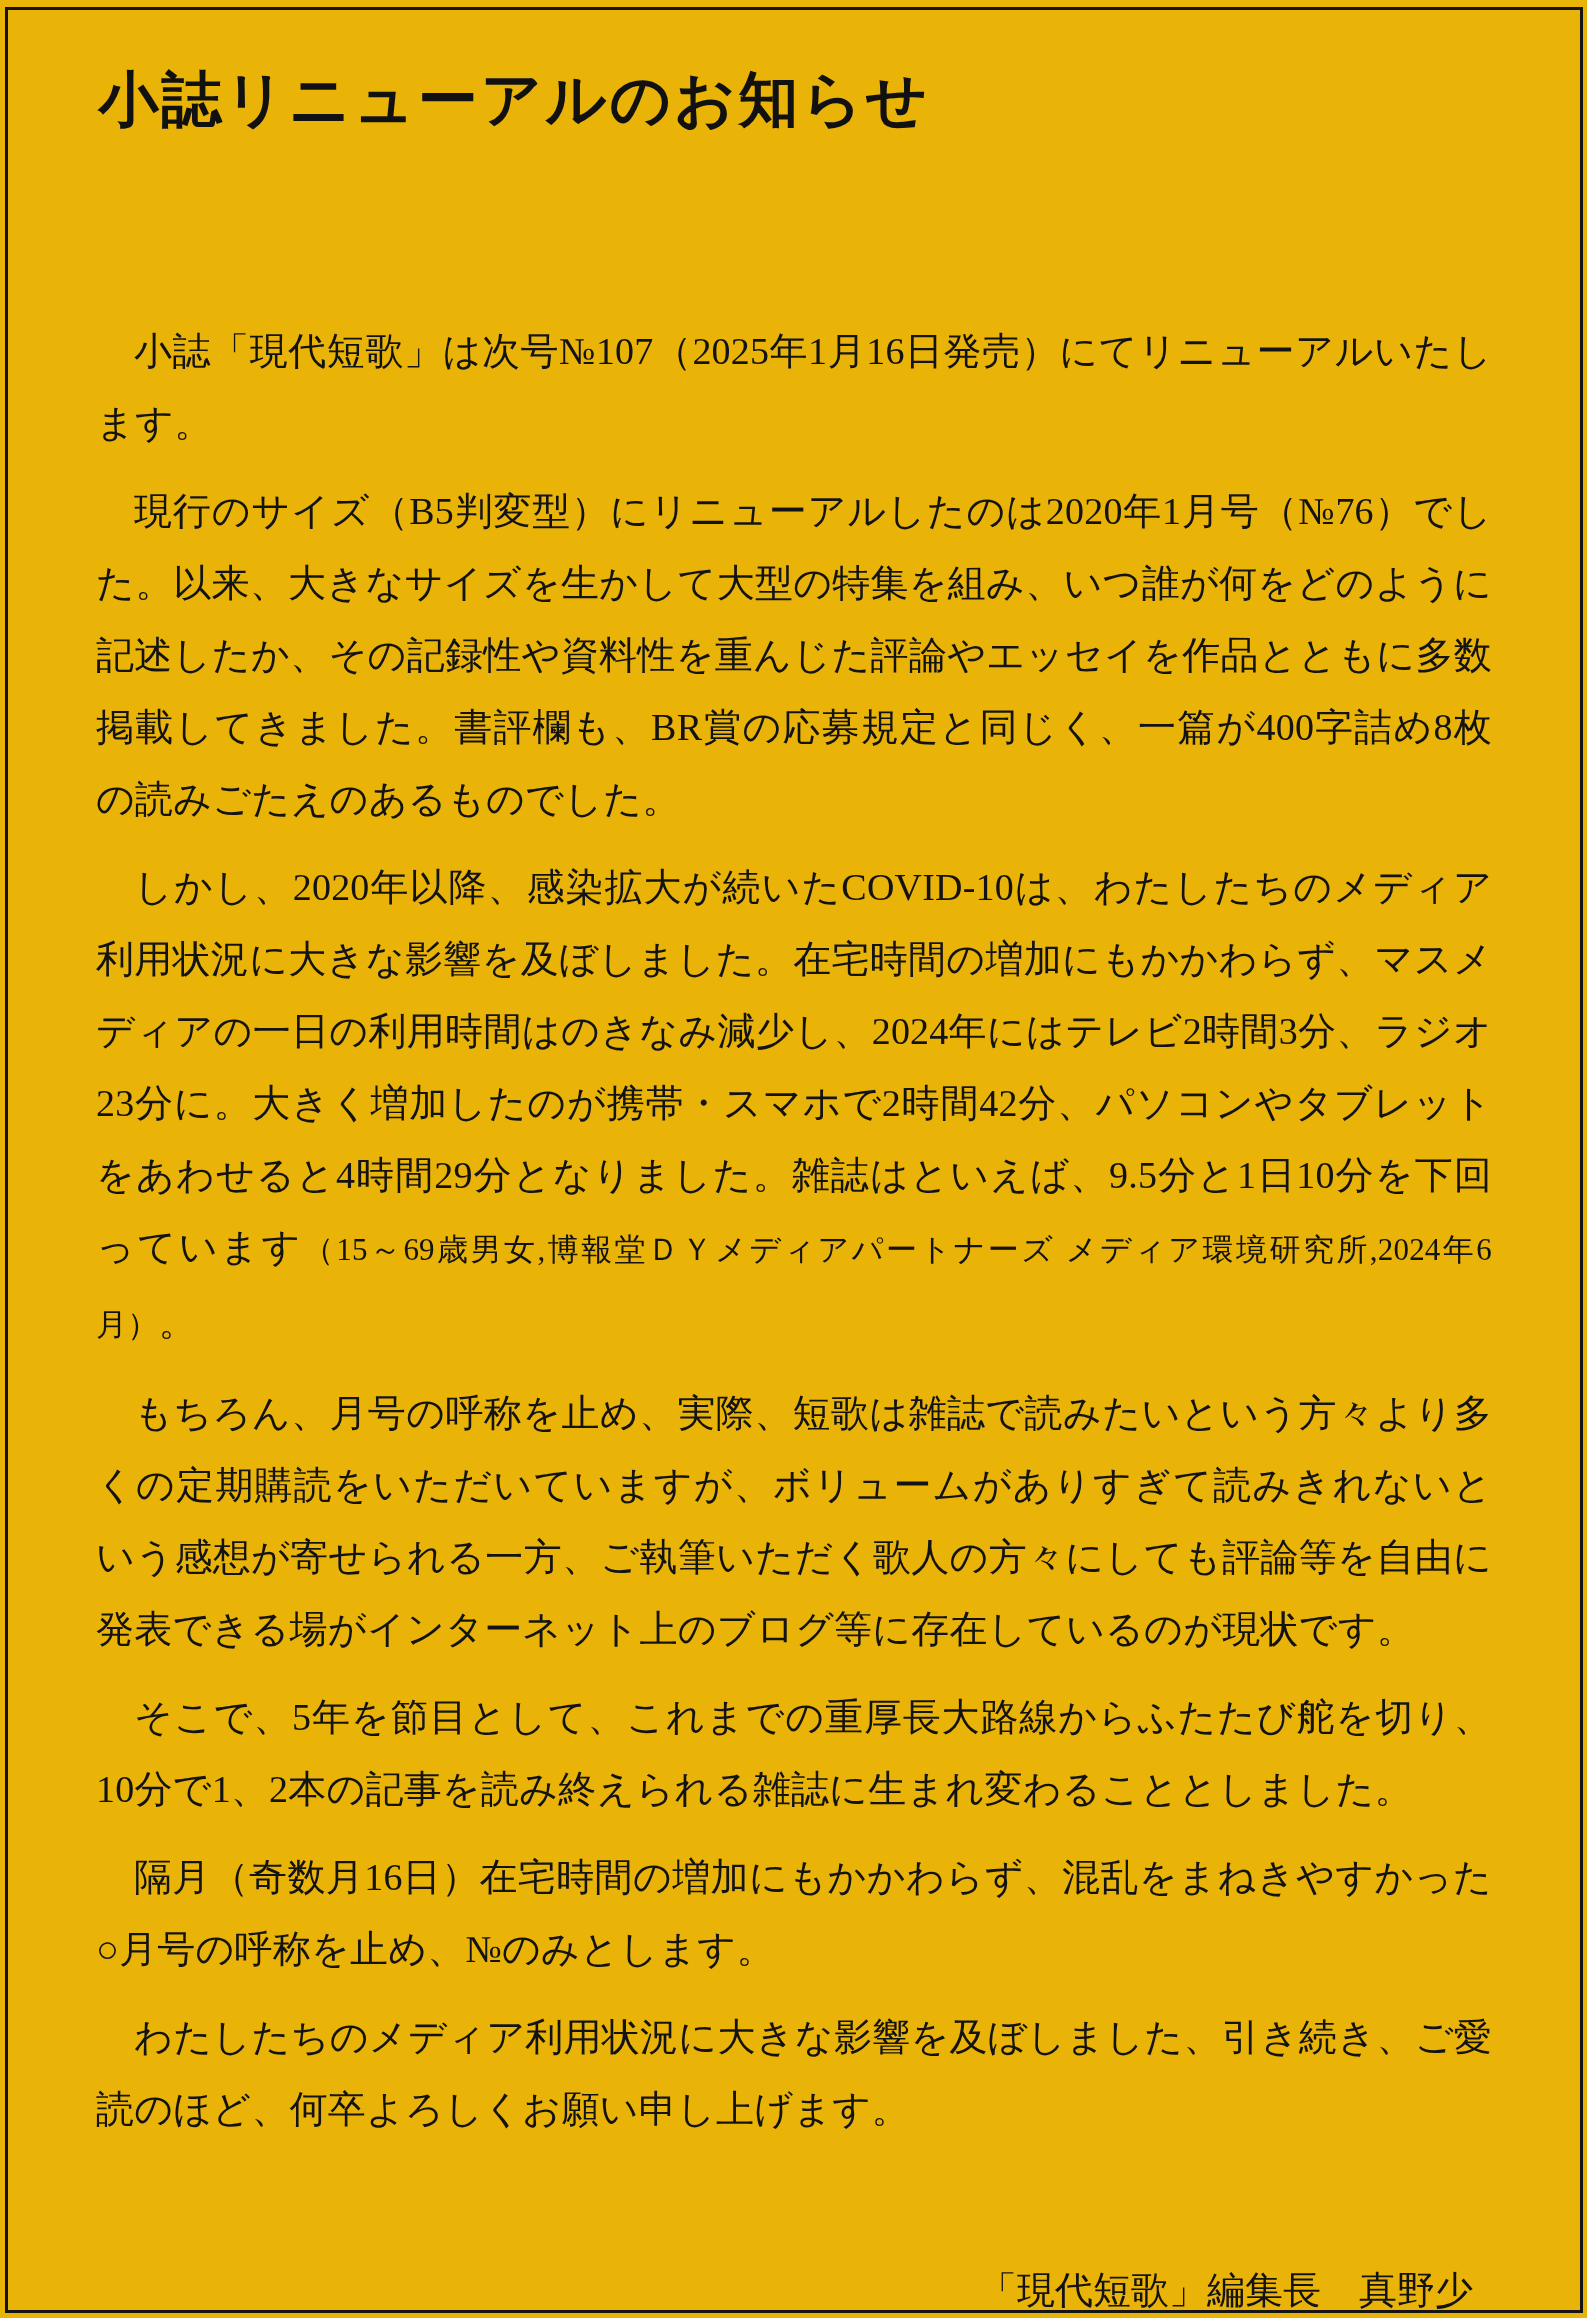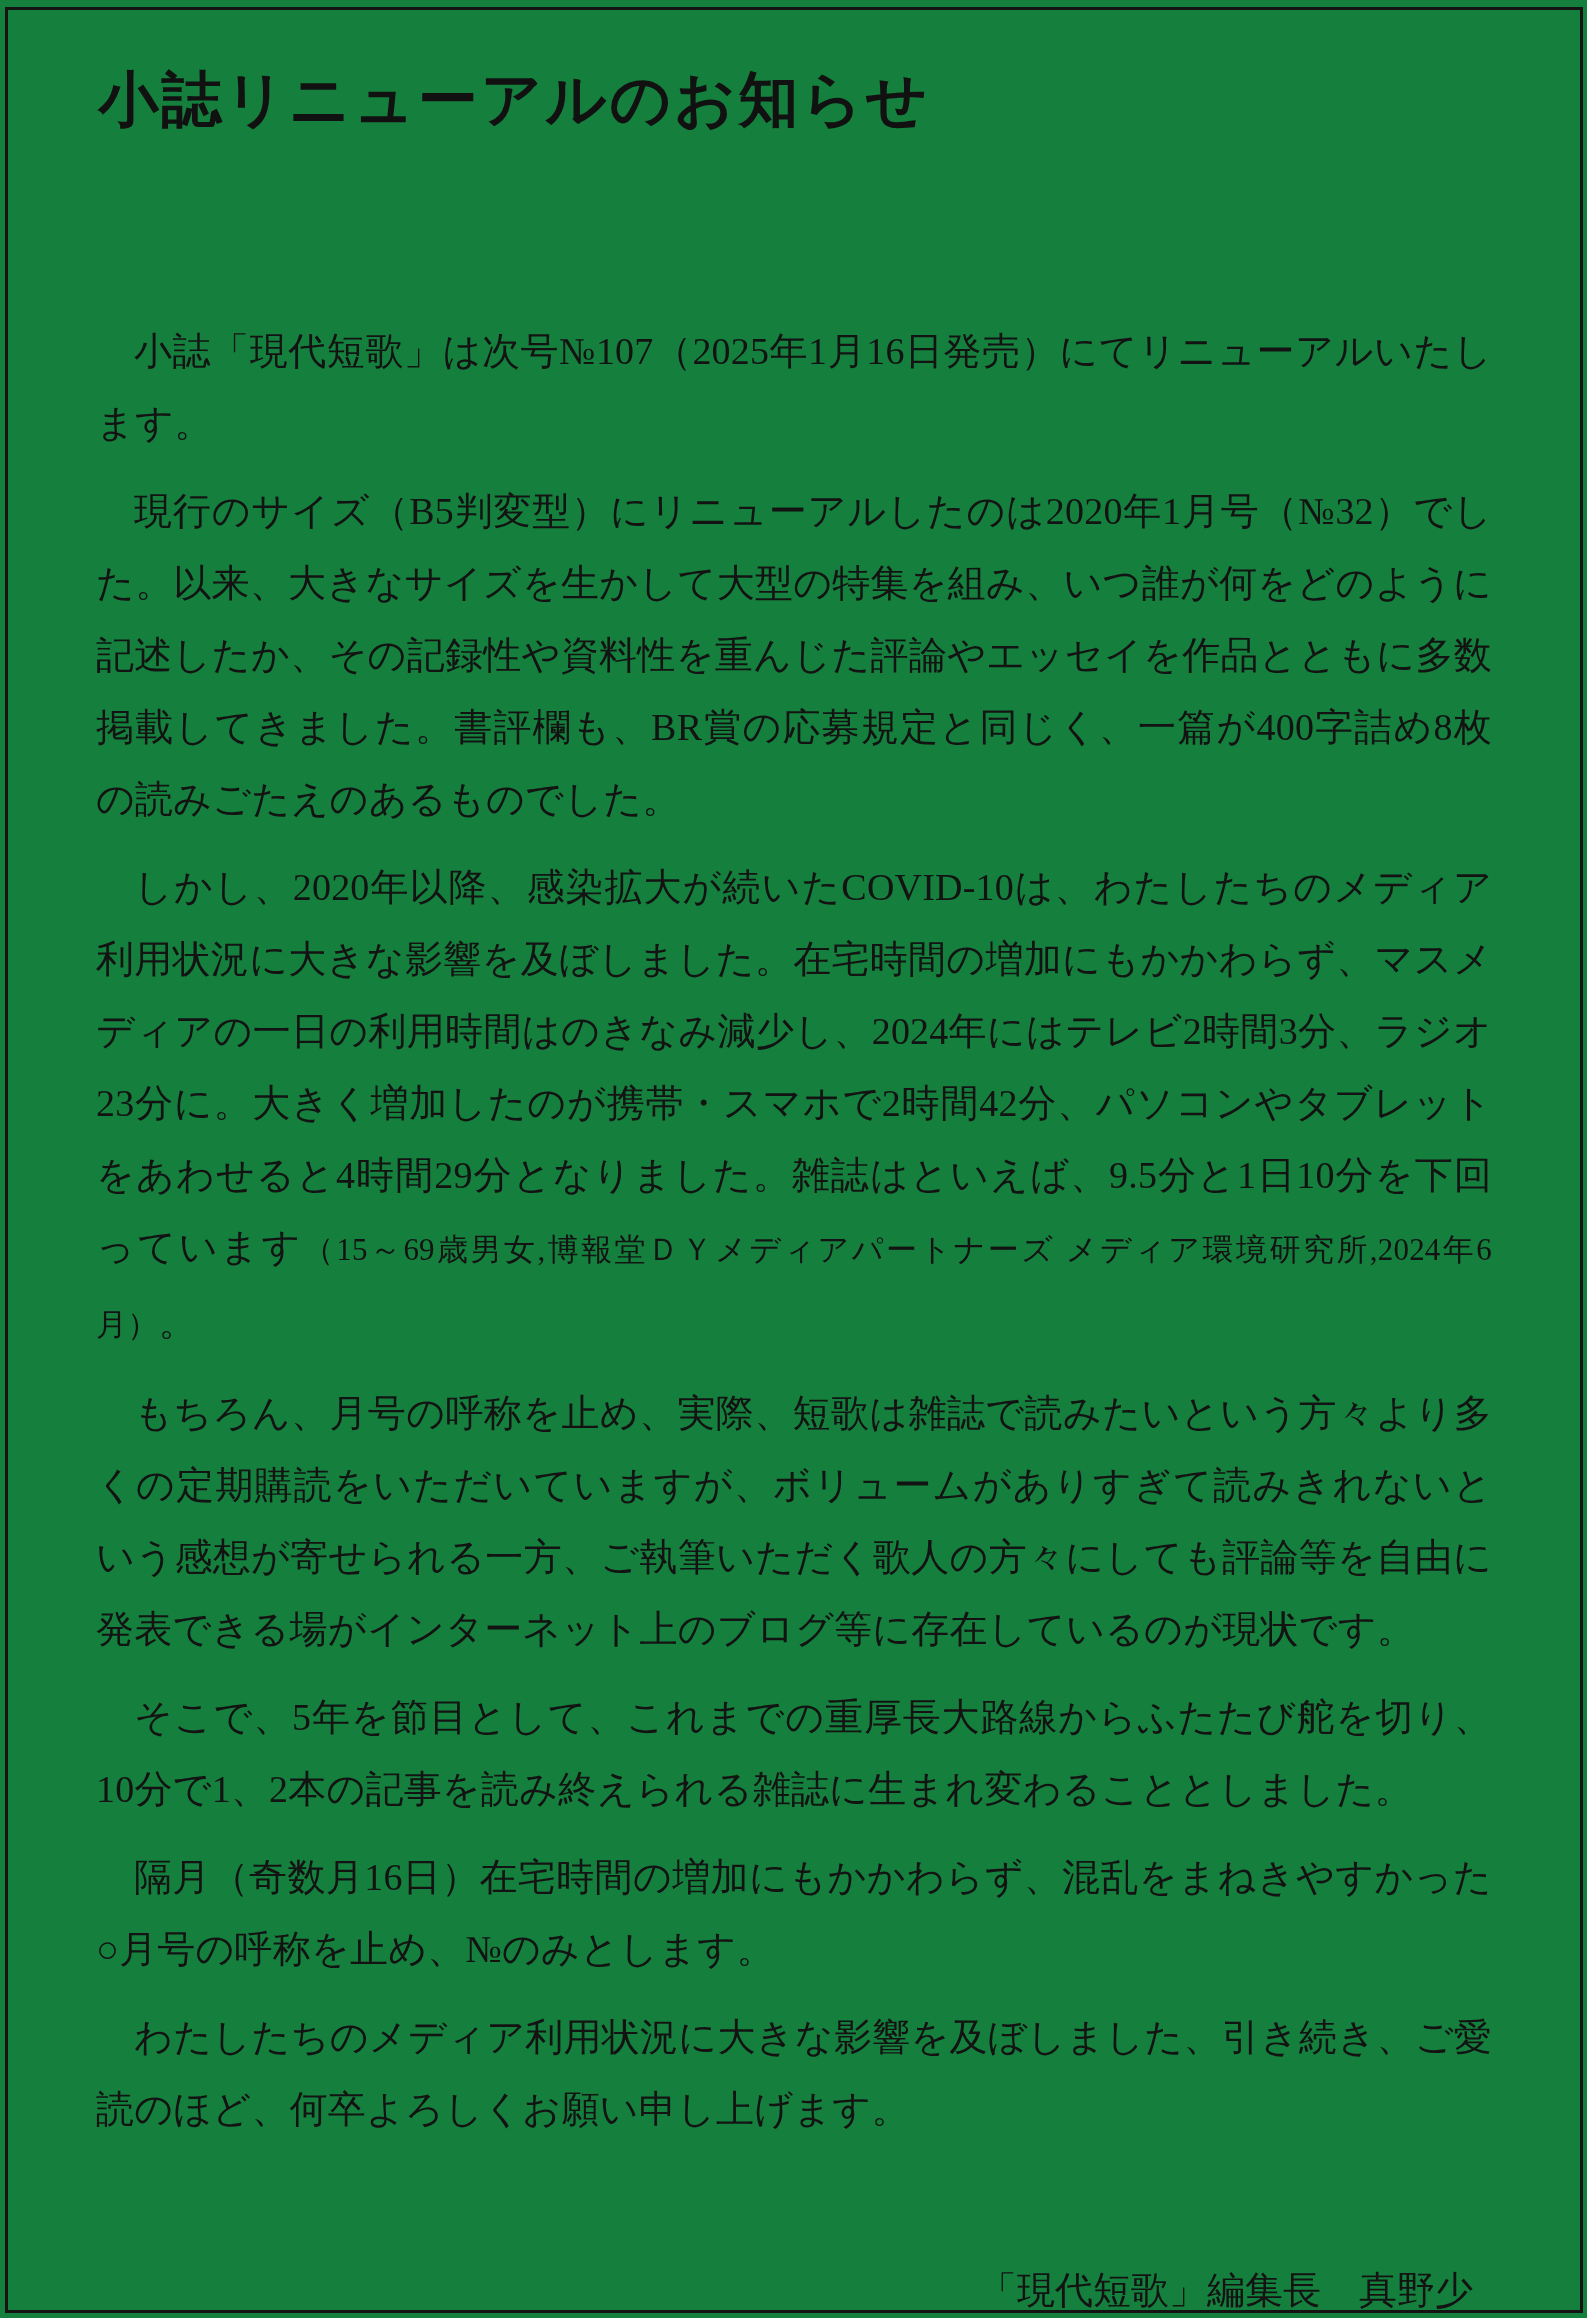--- a/index.html
+++ b/index.html
@@ -4,21 +4,21 @@
 <style>
   html, body {
     margin: 0;
     padding: 0;
     background: #ffffff;
   }
   .page {
     position: relative;
     width: 1588px;
     height: 2319px;
-    background: #15803d;
+    background: #eab308;
     color: #111111;
     font-family: "Liberation Serif", "DejaVu Serif", serif;
     overflow: hidden;
   }
   .frame {
     position: absolute;
     left: 5px;
     top: 7.1px;
     right: 5px;
     bottom: 6.4px;
@@ -71,21 +71,21 @@
   <div class="frame"></div>
 
   <div class="content">
 
     <h1 class="title">小誌リニューアルのお知らせ</h1>
 
     <div class="body-text">
 
       <p><span>小誌「現代短歌」は次号№107（2025年1月16日発売）にてリニューアルいたします。</span></p>
 
-      <p><span>現行のサイズ（B5判変型）にリニューアルしたのは2020年1月号（№32）でした。以来、大きなサイズを生かして大型の特集を組み、いつ誰が何をどのように記述したか、その記録性や資料性を重んじた評論やエッセイを作品とともに多数掲載してきました。書評欄も、BR賞の応募規定と同じく、一篇が400字詰め8枚の読みごたえのあるものでした。</span></p>
+      <p><span>現行のサイズ（B5判変型）にリニューアルしたのは2020年1月号（№76）でした。以来、大きなサイズを生かして大型の特集を組み、いつ誰が何をどのように記述したか、その記録性や資料性を重んじた評論やエッセイを作品とともに多数掲載してきました。書評欄も、BR賞の応募規定と同じく、一篇が400字詰め8枚の読みごたえのあるものでした。</span></p>
 
       <p><span>しかし、2020年以降、感染拡大が続いたCOVID-10は、わたしたちのメディア利用状況に大きな影響を及ぼしました。在宅時間の増加にもかかわらず、マスメディアの一日の利用時間はのきなみ減少し、2024年にはテレビ2時間3分、ラジオ23分に。大きく増加したのが携帯・スマホで2時間42分、パソコンやタブレットをあわせると4時間29分となりました。雑誌はといえば、9.5分と1日10分を下回っています</span><span class="small-note">（15～69歳男女,博報堂ＤＹメディアパートナーズ メディア環境研究所,2024年6月）</span><span>。</span></p>
 
       <p><span>もちろん、月号の呼称を止め、実際、短歌は雑誌で読みたいという方々より多くの定期購読をいただいていますが、ボリュームがありすぎて読みきれないという感想が寄せられる一方、ご執筆いただく歌人の方々にしても評論等を自由に発表できる場がインターネット上のブログ等に存在しているのが現状です。</span></p>
 
       <p><span>そこで、5年を節目として、これまでの重厚長大路線からふたたび舵を切り、10分で1、2本の記事を読み終えられる雑誌に生まれ変わることとしました。</span></p>
 
 
       <p><span>隔月（奇数月16日）在宅時間の増加にもかかわらず、混乱をまねきやすかった○月号の呼称を止め、№のみとします。</span></p>
 

